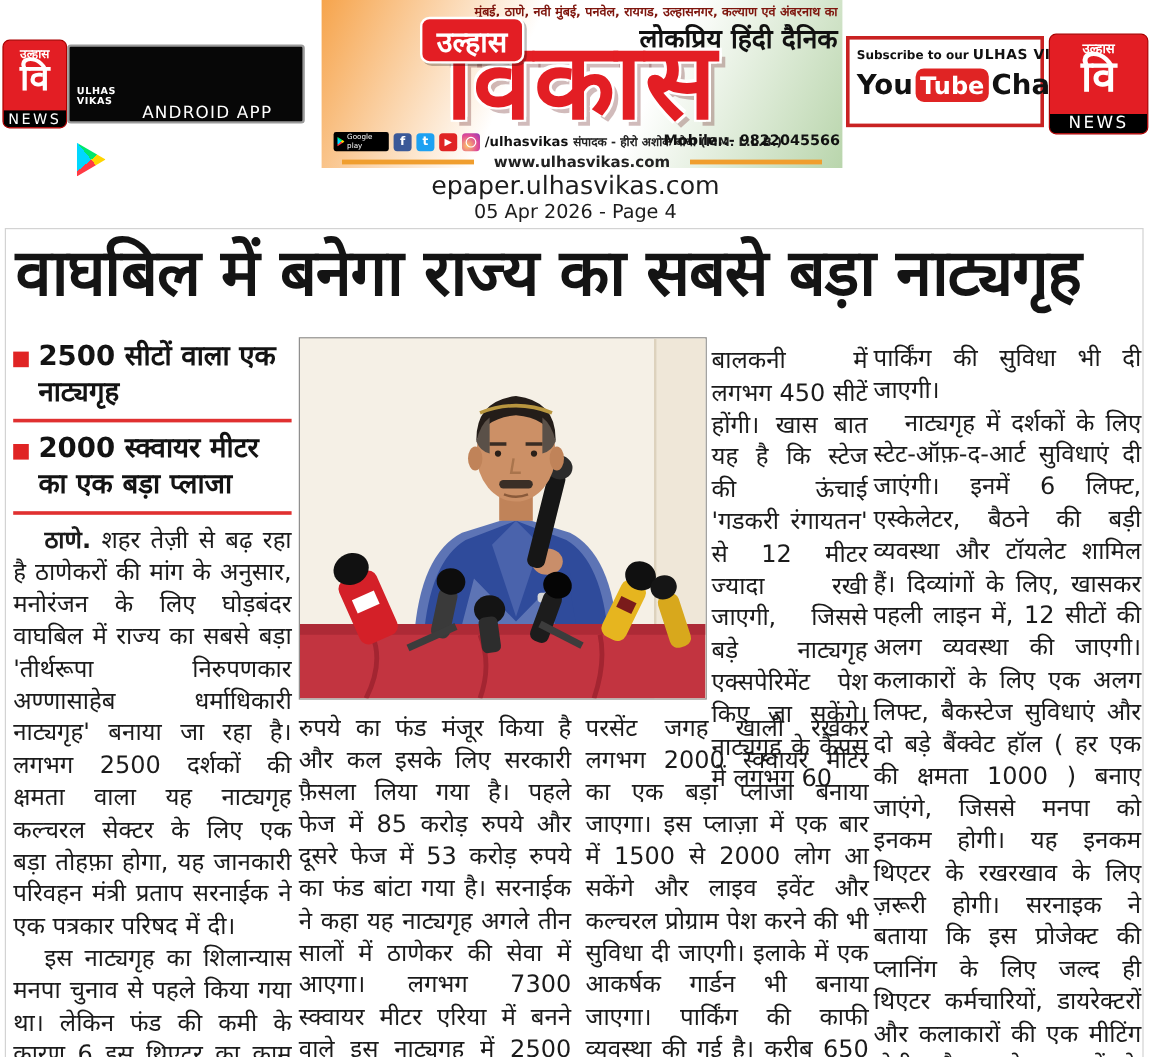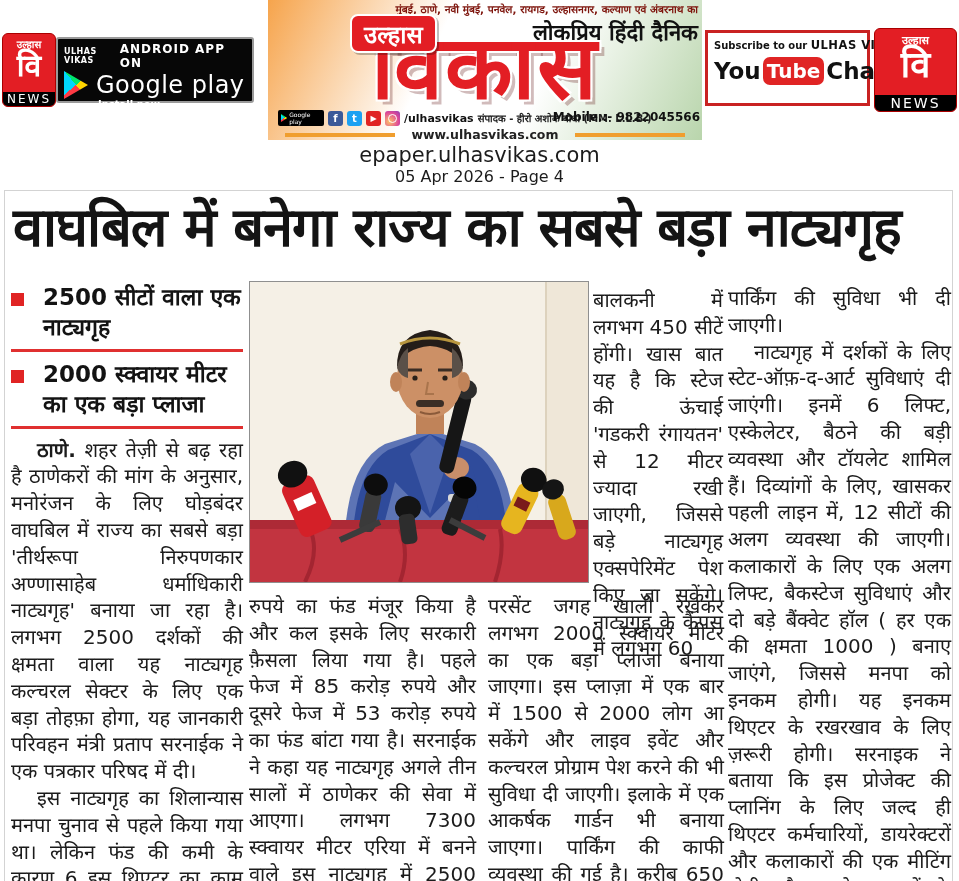--- a/index.html
+++ b/index.html
@@ -17,21 +17,21 @@
   #logo-left .nl-news{font-size:12px;}
   #logo-right{left:874px;top:28px;width:81px;height:82px;}
   #logo-right .nl-top{font-size:11px;}
   #logo-right .nl-letter{font-size:36px;}
   #logo-right .nl-news{font-size:14px;}
 
   .play-badge{position:absolute;left:56px;top:37px;width:198px;height:66px;background:#070707;
               border:2px solid #9a9a9a;border-radius:3px;color:#fff;box-sizing:border-box;padding:3px 6px;}
   .pb-row1{display:flex;justify-content:space-between;align-items:center;}
   .pb-brand{font-size:8px;font-weight:bold;letter-spacing:.5px;}
-  .pb-android{font-size:12px;font-weight:bold;letter-spacing:1px;margin-right:14px;}
+  .pb-android{font-size:14px;font-weight:normal;letter-spacing:1px;margin-right:14px;margin-top:44px;}
   .pb-row2{display:flex;align-items:center;gap:8px;margin-top:1px;}
   .play-tri{width:24px;height:28px;background:conic-gradient(from 230deg,#00d7fe 0 25%,#00e76c 0 50%,#ffd500 0 75%,#ff3a44 0 100%);
             clip-path:polygon(0 0,100% 50%,0 100%);}
   .pb-google{font-size:24px;font-weight:500;letter-spacing:.5px;}
   .pb-install{font-size:10px;font-weight:bold;margin-left:34px;}
 
   .masthead{position:absolute;left:268px;top:0;width:434px;height:140px;
             background:linear-gradient(115deg,#f6a44c 0%,#ffffff 38%,#ffffff 62%,#b9d5ac 100%);}
   .mh-tag1{position:absolute;right:4px;top:2px;font-size:10.5px;font-weight:bold;color:#7e150d;}
   .mh-tag2{position:absolute;right:4px;top:16px;font-size:22px;font-weight:bold;color:#111;}
@@ -74,21 +74,21 @@
   .pi-url{font-size:21px;}
   .pi-date{font-size:16px;}
 
   
   .article{position:absolute;left:4px;top:190px;width:949px;height:860px;border:1px solid #d3d3d3;
            box-sizing:border-box;background:#fff;}
   .headline{position:absolute;left:8px;top:6px;width:935px;font-size:54px;font-weight:800;
             color:#141414;line-height:1.15;letter-spacing:-1px;white-space:nowrap;}
 
   .colA{position:absolute;left:6px;top:92px;width:232px;}
-  .bullet-item{display:flex;gap:19px;font-size:23px;font-weight:bold;color:#131313;line-height:1.3;margin-bottom:2px;}
+  .bullet-item{display:flex;gap:8px;font-size:23px;font-weight:bold;color:#131313;line-height:1.3;margin-bottom:2px;}
   .bullet-sq{flex:0 0 13px;width:13px;height:13px;background:#e02424;margin-top:10px;}
   .red-rule{height:3px;background:#e03030;margin:6px 0 8px 0;}
   .bodytxt{font-size:20px;line-height:1.34;text-align:justify;color:#1b1b1b;}
   .lead{font-weight:bold;}
   .indent{text-indent:26px;}
   .colA .bodytxt.first{text-indent:26px;margin-top:6px;}
 
   .photo{position:absolute;left:244px;top:90px;width:340px;height:302px;border:1px solid #8f8f8f;
          box-sizing:border-box;overflow:hidden;background:#f4efe5;}
   .colB{position:absolute;left:244px;top:402px;width:227px;}

